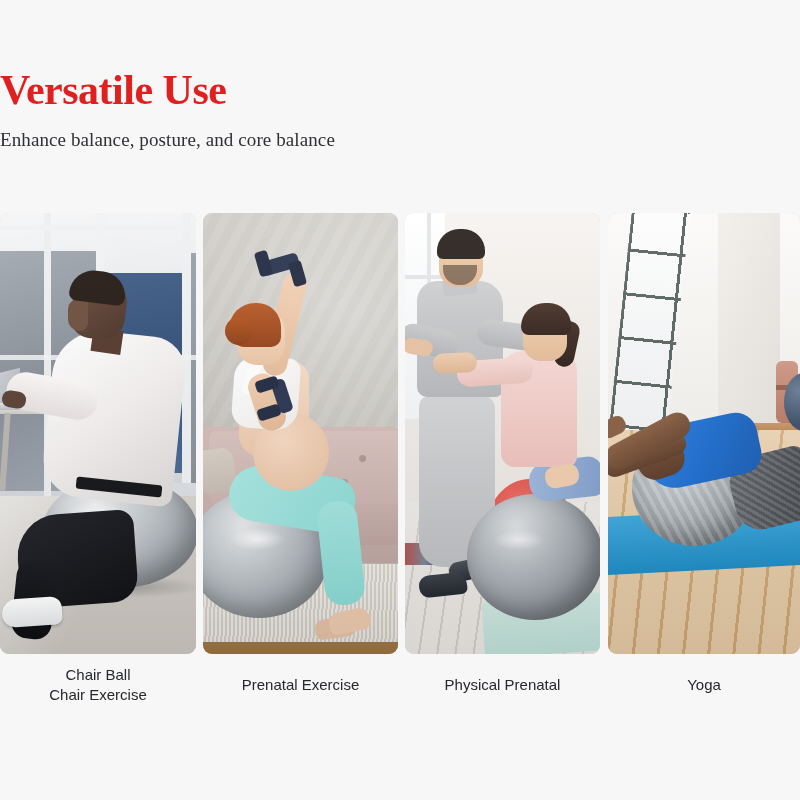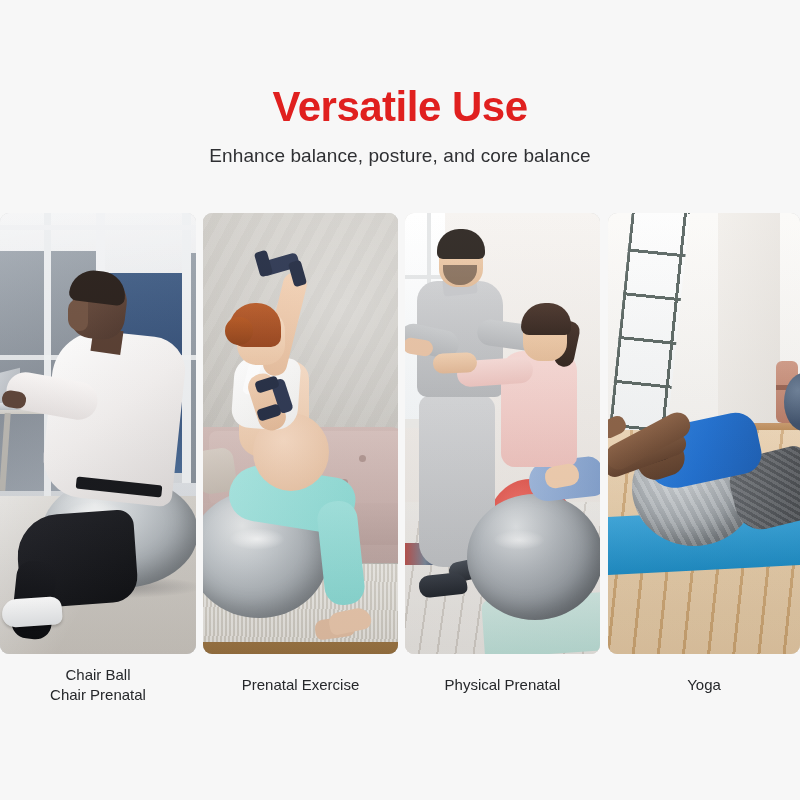--- a/index.html
+++ b/index.html
@@ -20,23 +20,23 @@
   .page {
     position: relative;
     width: 800px;
     height: 800px;
     background: #f7f7f7;
   }
 
   
   .header {
     position: absolute;
-    top: 16px; left: 0;
+    top: 0; left: 0;
     width: 800px;
-    text-align: center;
+    font-family: Liberation Serif, serif;
   }
 
   .title {
     margin-top: 68px;
     font-size: 42px;
     font-weight: 700;
     letter-spacing: -0.5px;
     color: #e0201f;
     line-height: 1.08;
   }
@@ -815,21 +815,21 @@
         <div class="ly p4-hand"></div>
       </div>
       <div class="panel-vignette"></div>
     </div>
 
   </div>
 
   <div class="captions">
     <div class="caption caption--1">
       <span class="caption-line">Chair Ball</span>
-      <span class="caption-line">Chair Prenatal</span>
+      <span class="caption-line">Chair Exercise</span>
     </div>
     <div class="caption caption--2">
       <span class="caption-line">Prenatal Exercise</span>
     </div>
     <div class="caption caption--3">
       <span class="caption-line">Physical Prenatal</span>
     </div>
     <div class="caption caption--4">
       <span class="caption-line">Yoga</span>
     </div>

